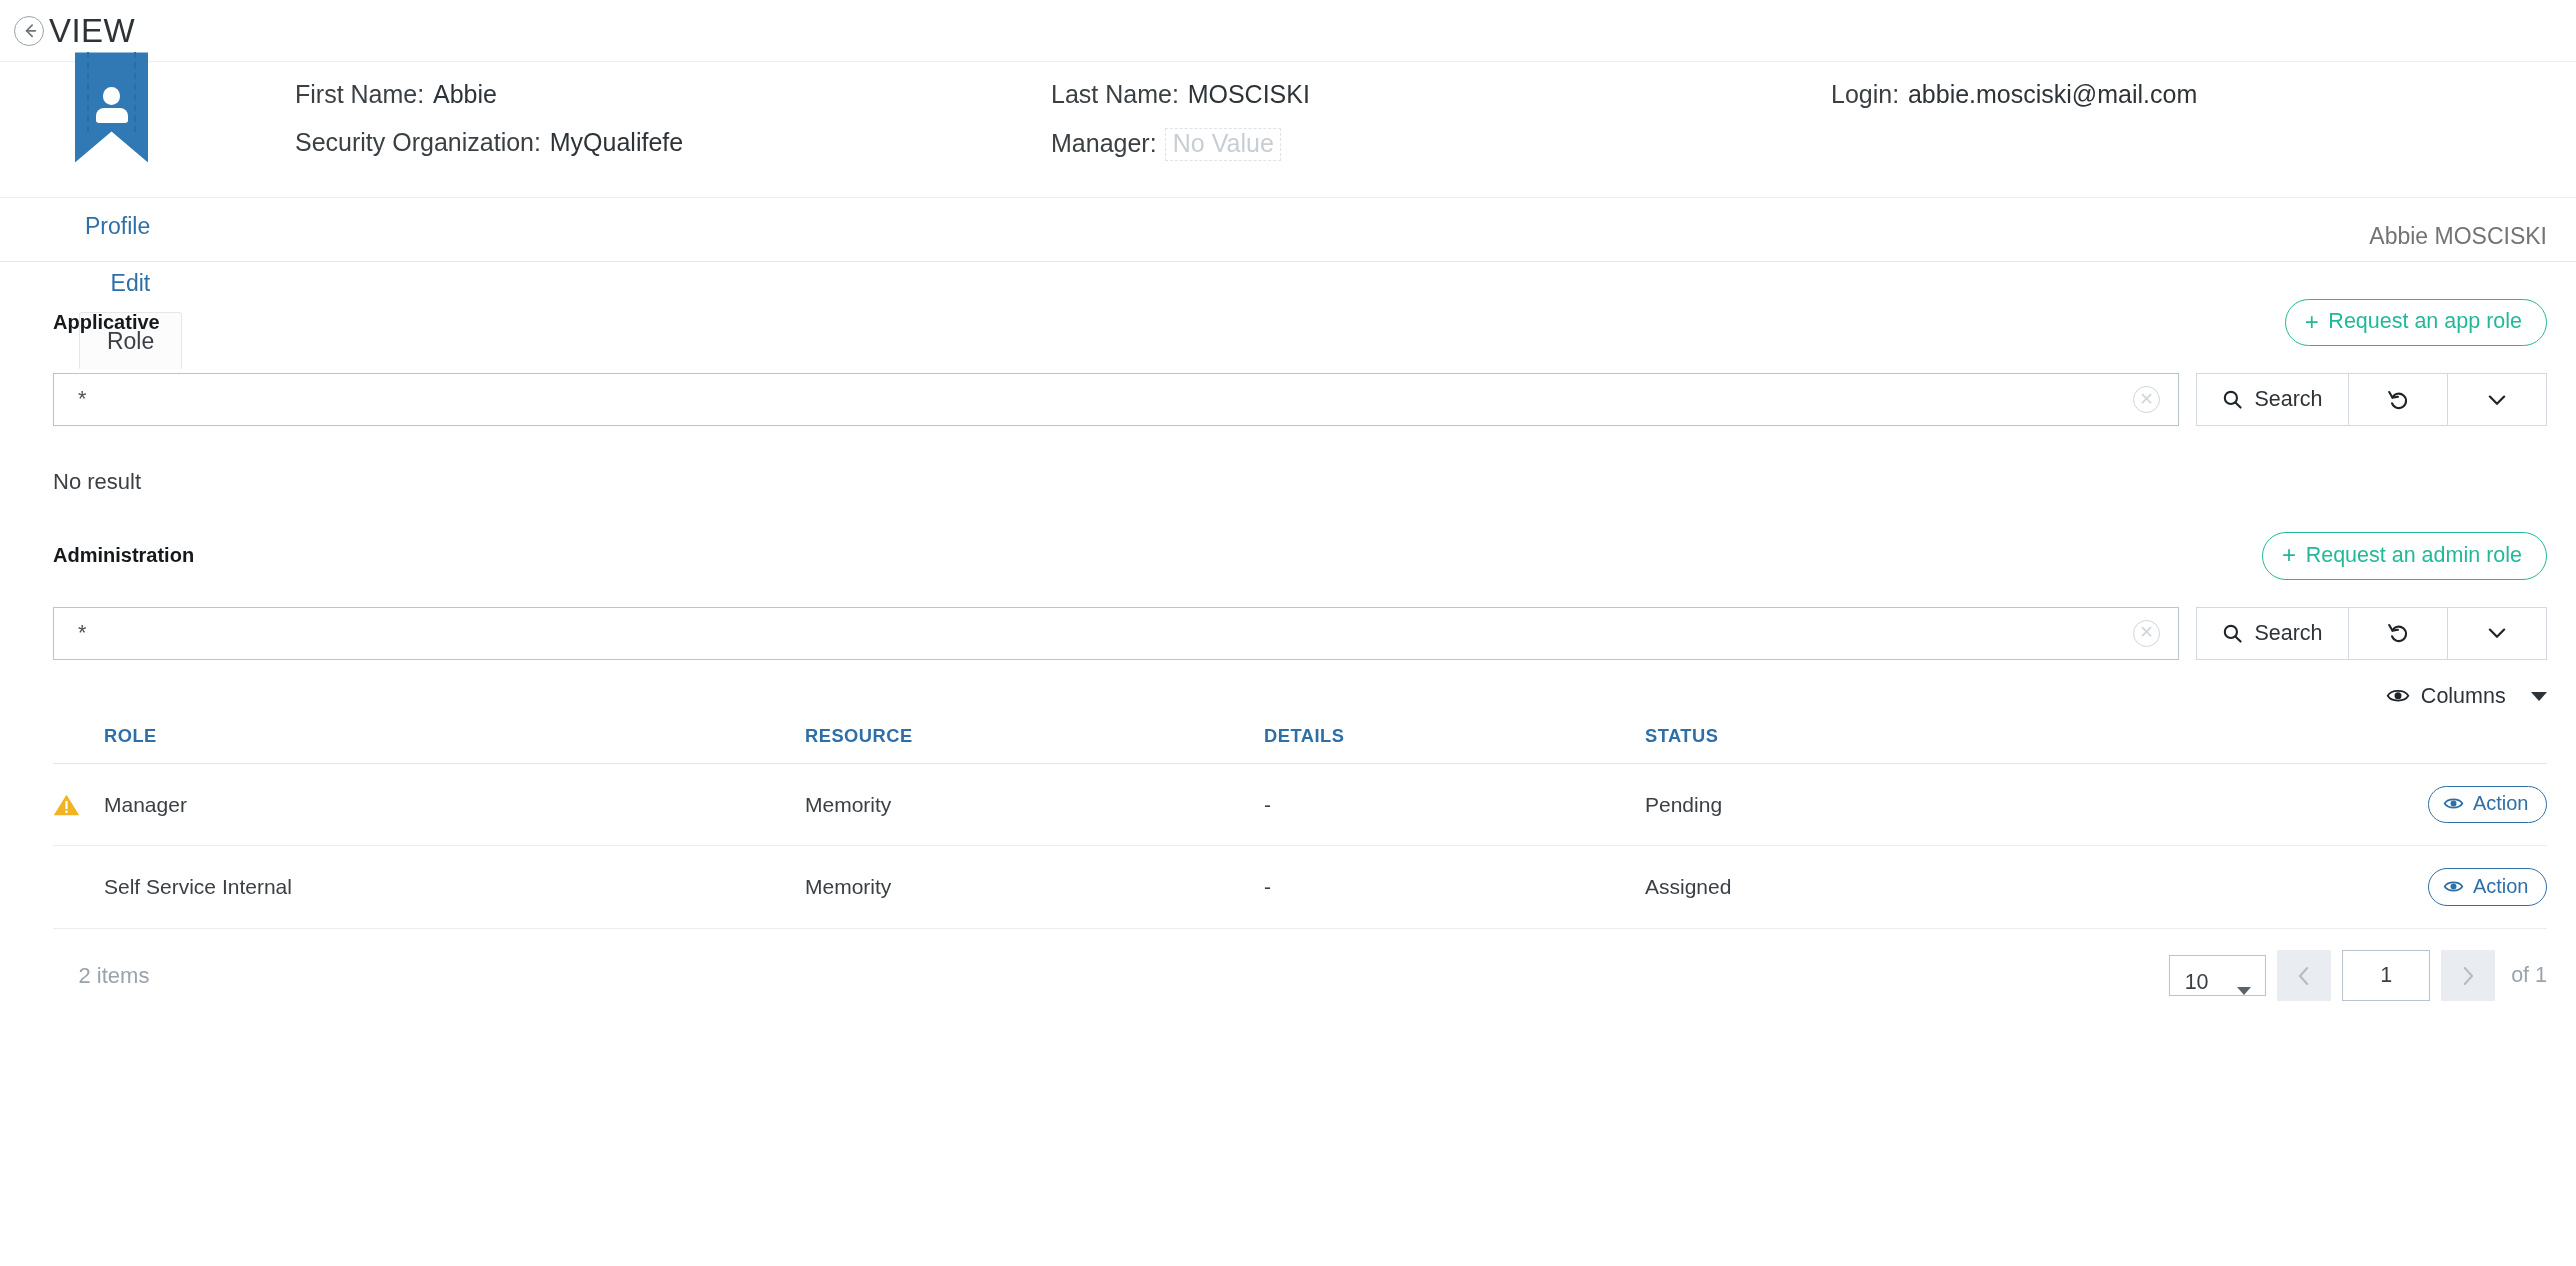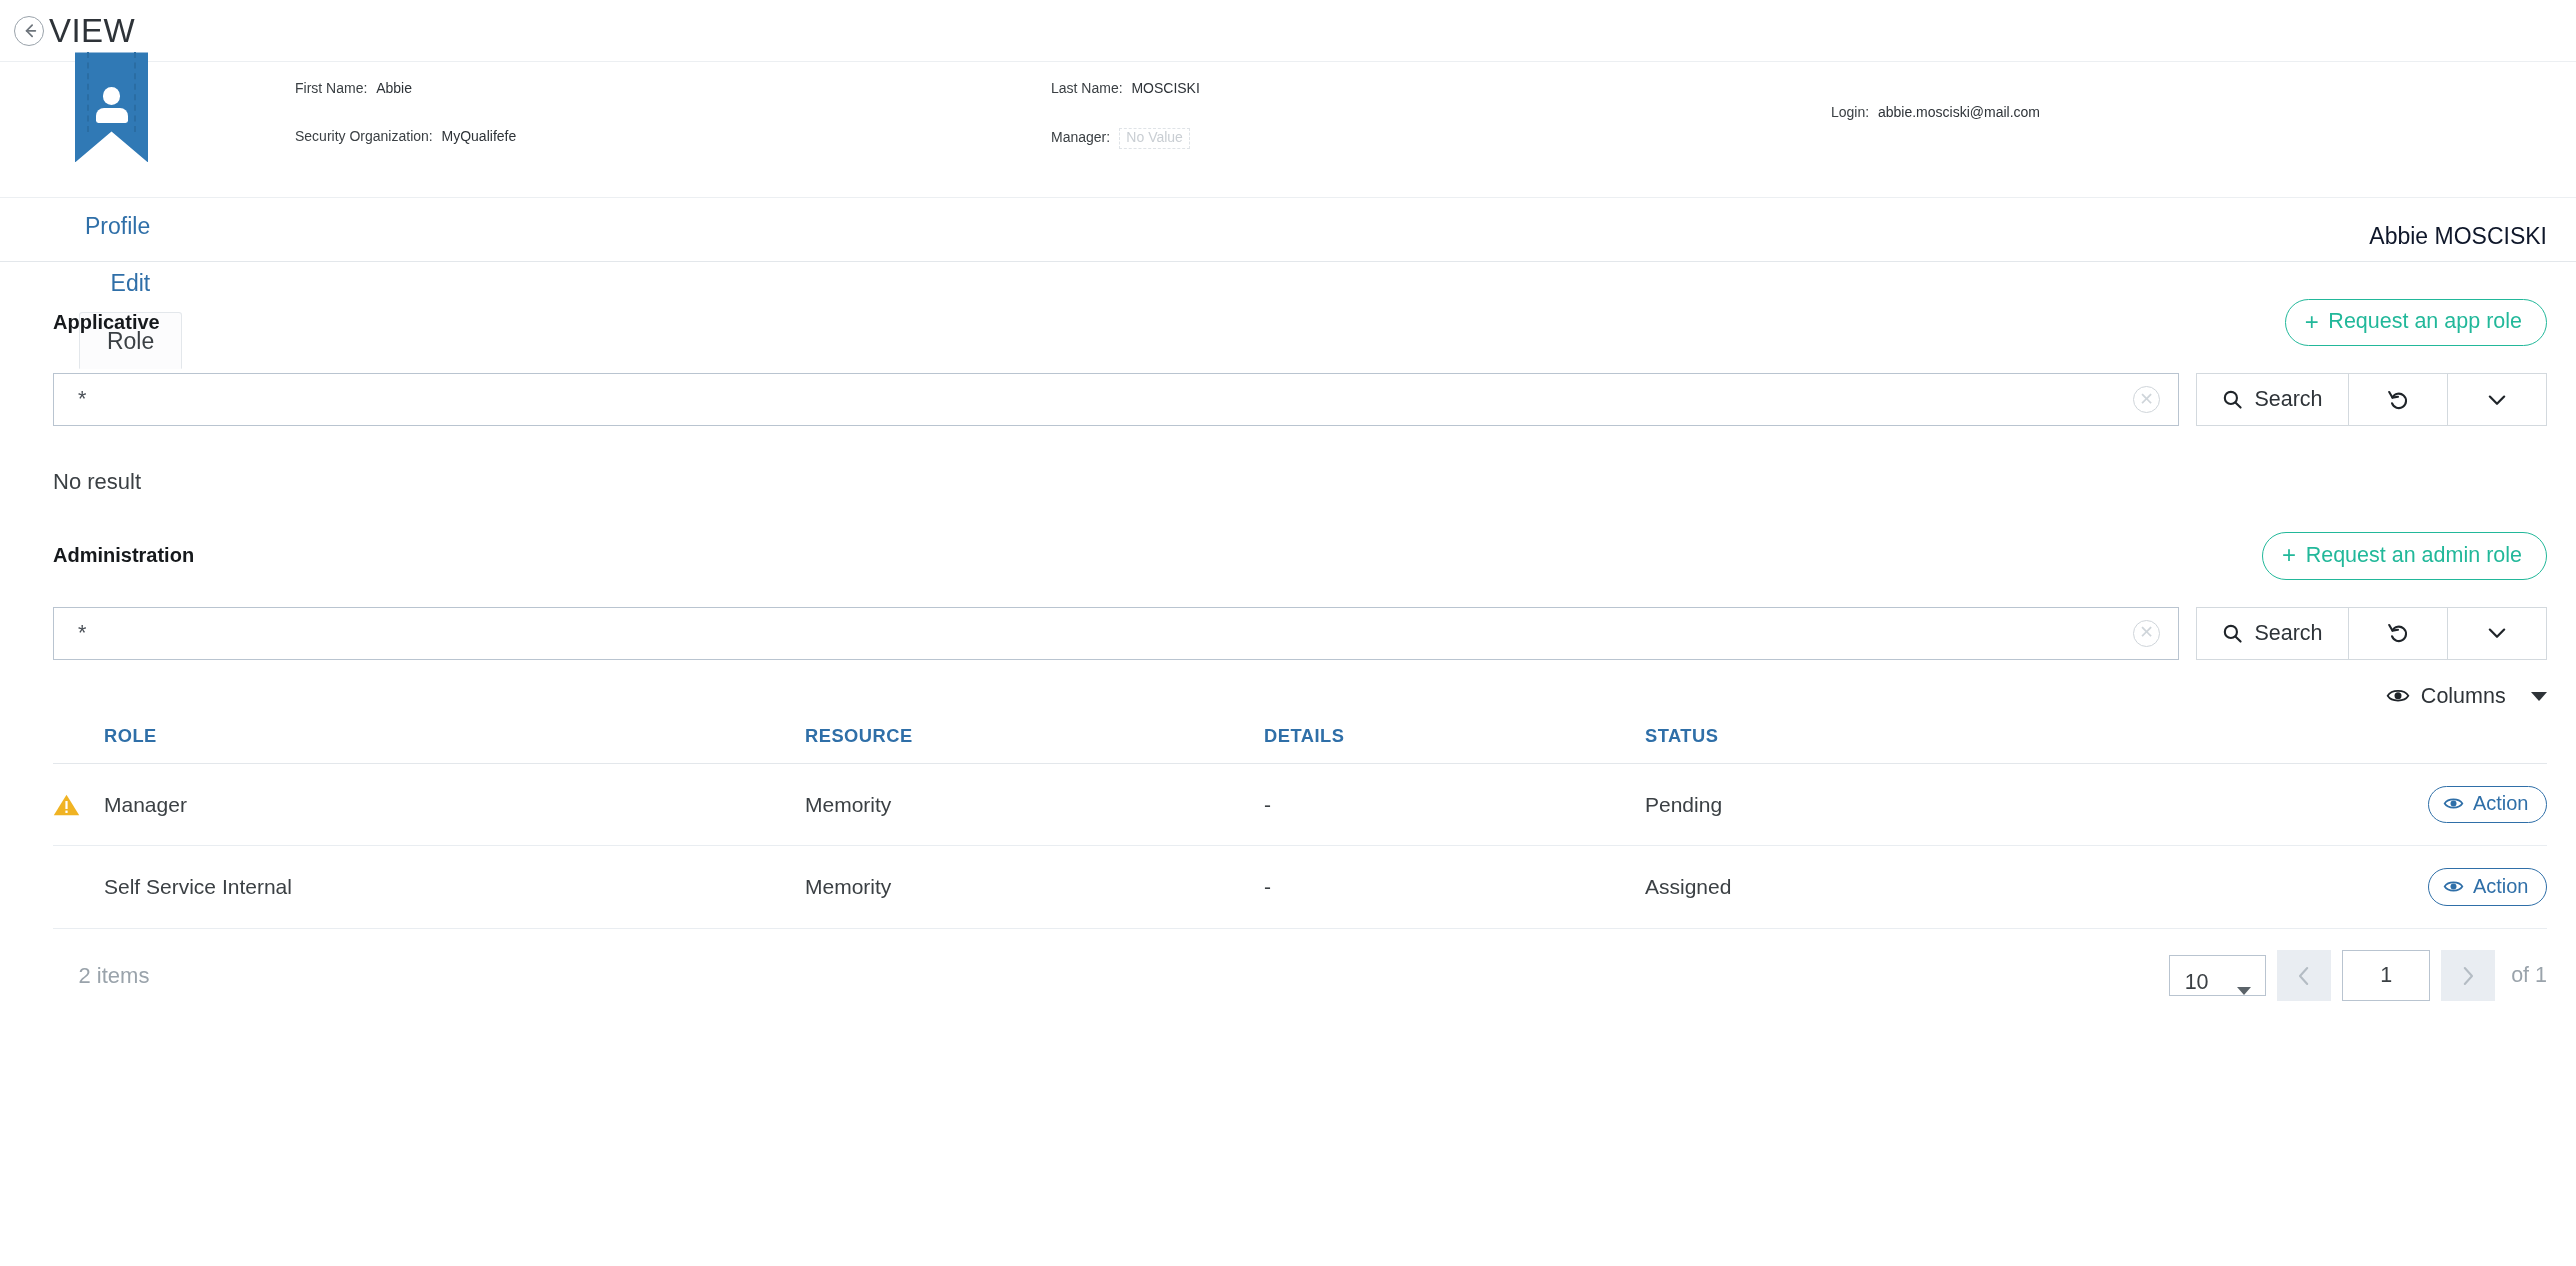--- a/index.html
+++ b/index.html
@@ -71,23 +71,22 @@
   }
   .badge .person .body {
     width: 32px; height: 15px; margin-top: 3.2px;
     background: #fff;
     border-radius: 8px 8px 2.4px 2.4px;
   }
 
   .fields {
     display: flex;
     padding-left: 295px;
-    font-size: 14px;
+    font-size: 25px;
     color: #3b4044;
-    align-items: center;
   }
   .fcol { flex: none; }
   .fcol.c1 { width: 756px; }
   .fcol.c2 { width: 780px; }
   .frow {
     display: flex;
     align-items: baseline;
     height: 48px;
   }
   .flabel { color: #3b4044; margin-right: 8.8px; white-space: nowrap; }
@@ -122,21 +121,21 @@
     color: #3b4044;
     background: #fcfcfd;
     border: 0.8px solid #e3e7eb;
     border-bottom: 0.8px solid #fcfcfd;
     border-radius: 3.2px 3.2px 0 0;
     margin-bottom: -0.8px;
     padding: 0 27px;
   }
   .userbox {
     display: flex; align-items: center;
-    font-size: 23px; color: #0f172a;
+    font-size: 23px; color: #737373;
     padding-bottom: 11px;
     gap: 11px;
     cursor: pointer;
   }
   .user-glyph { width: 21px; height: 22px; flex: none; }
   .user-glyph .h { width: 12px; height: 12px; border-radius: 50%; background: #6d747b; margin: 0 auto; }
   .user-glyph .b { width: 21px; height: 9.6px; margin-top: 1.6px; background: #6d747b; border-radius: 6.4px 6.4px 1.6px 1.6px; }
 
   
   .section { padding: 0 29px 0 53px; }

